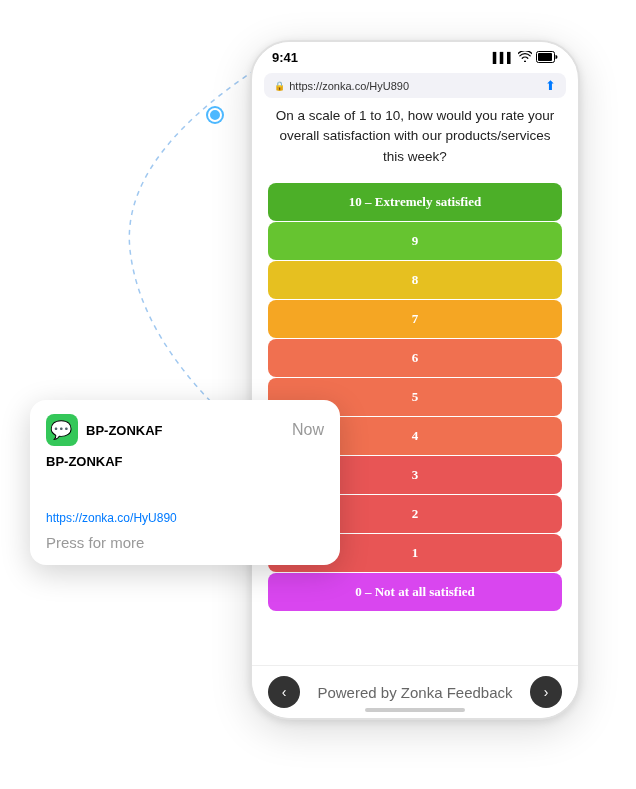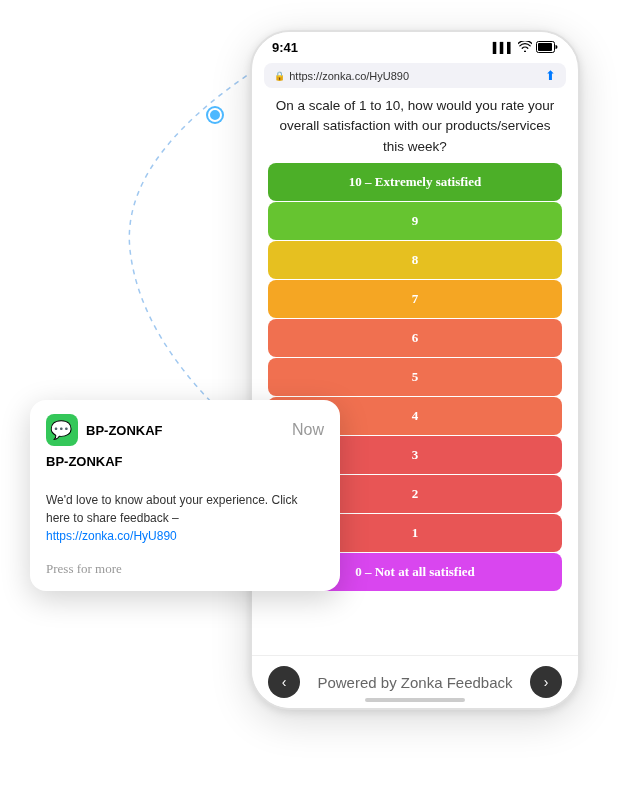--- a/index.html
+++ b/index.html
@@ -42,21 +42,21 @@
       width: 10px;
       height: 10px;
       background: #4db8ff;
       border-radius: 50%;
       z-index: 10;
     }
 
     
     .phone-wrapper {
       position: absolute;
-      top: 30px;
+      top: 40px;
       left: 250px;
       width: 340px;
       height: 700px;
     }
 
     .phone-frame {
       width: 330px;
       height: 680px;
       background: #ffffff;
       border-radius: 40px;
@@ -99,21 +99,21 @@
     .phone-content {
       padding: 0 16px;
       overflow: hidden;
     }
 
     .question-text {
       text-align: center;
       font-size: 13.5px;
       color: #222;
       line-height: 1.5;
-      margin-bottom: 6px;
+      margin-bottom: 16px;
       padding: 0 4px;
     }
 
     .rating-btn {
       display: block;
       width: 100%;
       padding: 11px 10px;
       border-radius: 8px;
       border: none;
       margin-bottom: 1px;
@@ -213,24 +213,23 @@
       font-size: 12px;
       color: #333;
       line-height: 1.5;
     }
     .notif-link {
       color: #007aff;
       text-decoration: none;
       font-size: 12px;
     }
     .notif-press-more {
-      font-size: 13px;
+      font-size: 15px;
       color: #999;
-      margin-top: 16px;
-      font-family: Liberation Serif, serif;
+      margin-top: 7px;
     }
 
     
     .home-indicator {
       position: absolute;
       bottom: 6px;
       left: 50%;
       transform: translateX(-50%);
       width: 100px;
       height: 4px;
@@ -317,18 +316,17 @@
   <div class="notif-header">
     <div class="notif-app-icon">
       <span>💬</span>
     </div>
     <span class="notif-app-name">BP-ZONKAF</span>
     <span class="notif-time">Now</span>
   </div>
   <div class="notif-title">BP-ZONKAF</div>
   <div class="notif-body">
     <br>
-    <span>We'd love to know about your experience. Click here to share feedback –</span>
     <br>
     <a class="notif-link" href="#">https://zonka.co/HyU890</a>
   </div>
   <div class="notif-press-more">Press for more</div>
 </div>
 
 </body></html>

